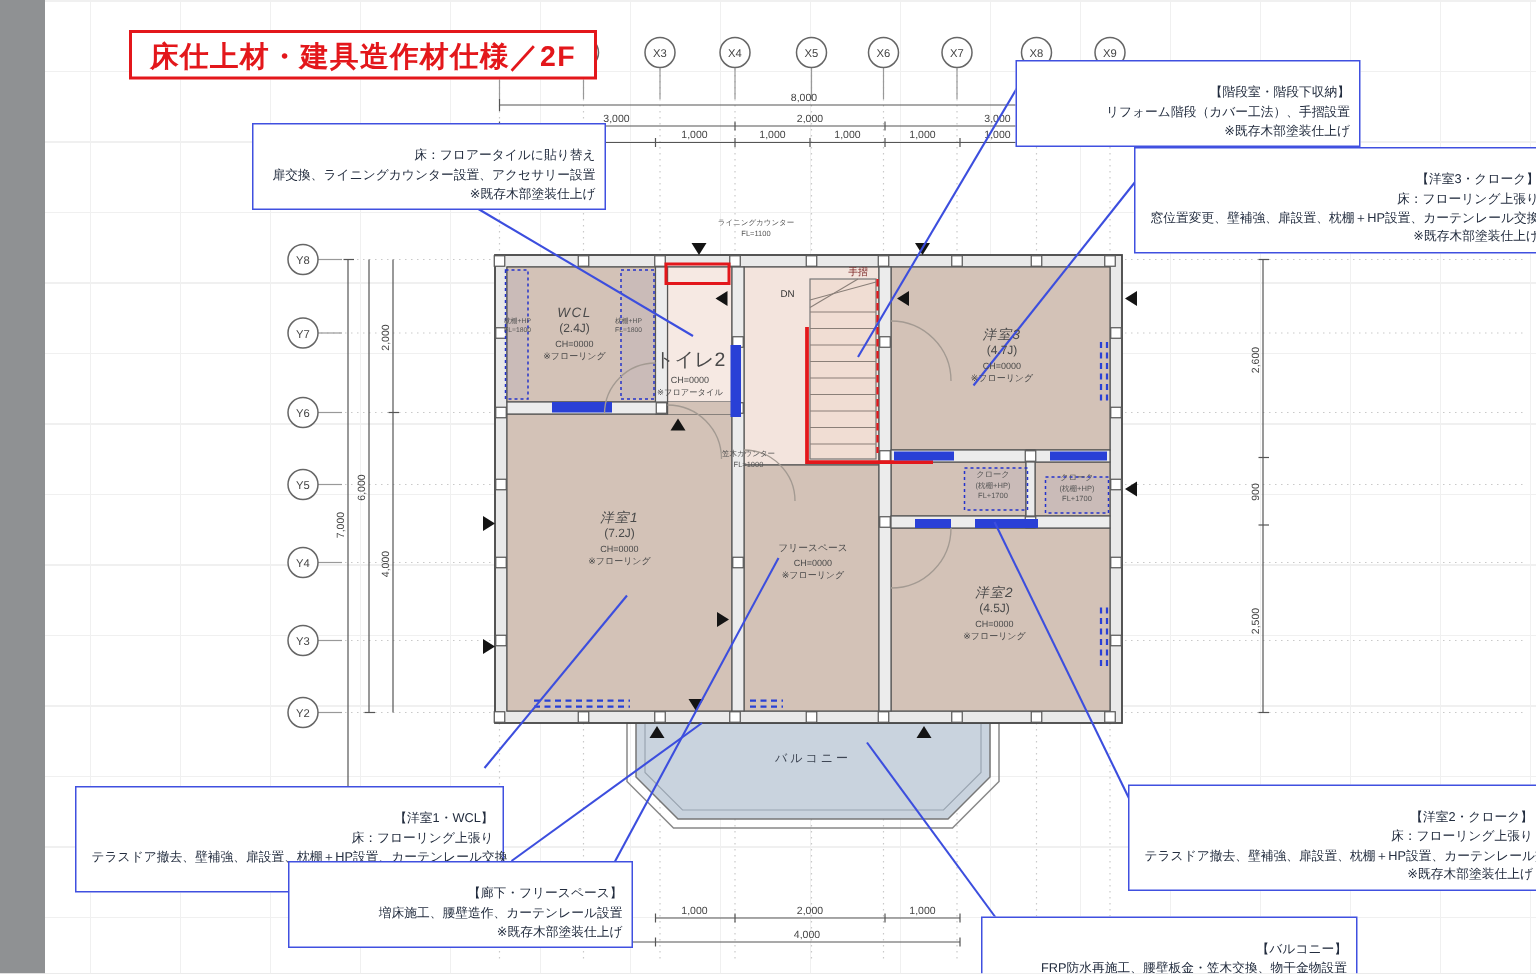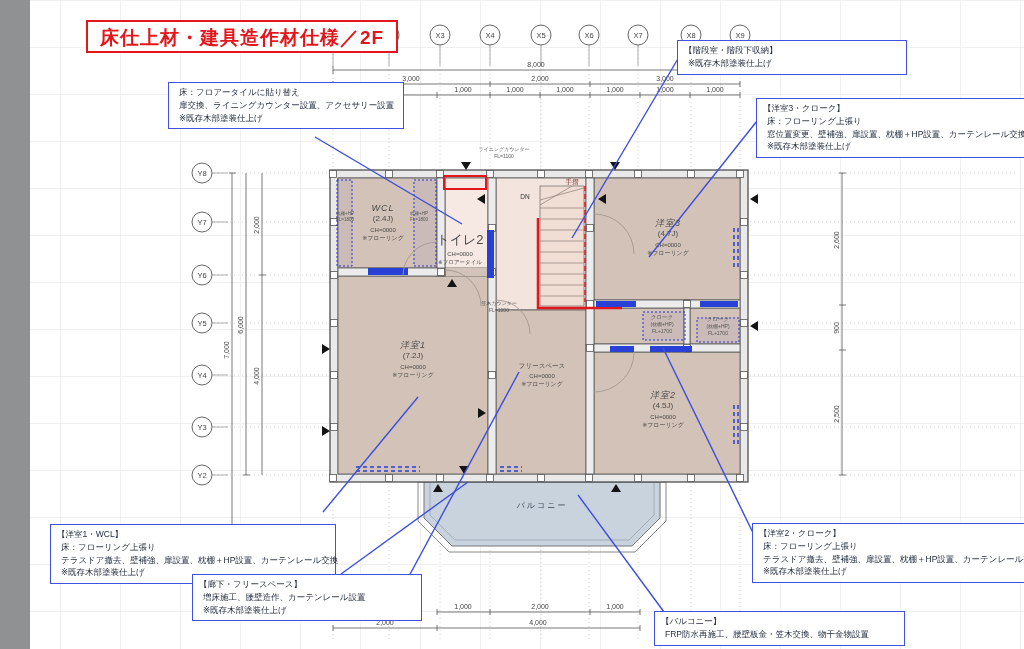--- a/index.html
+++ b/index.html
@@ -13,22 +13,22 @@
   }
   #left-strip{position:absolute;left:0;top:0;width:30px;height:649px;background:#8f9193;z-index:8;}
   #plan-svg{position:absolute;left:0;top:0;z-index:2;}
   #title-box{
     position:absolute;left:86px;top:20px;z-index:9;background:#fff;
     border:2px solid #e3171b;color:#e3171b;font-weight:bold;font-size:19px;
     letter-spacing:1px;padding:3px 12px 0;white-space:nowrap;
   }
   .callout{
     position:absolute;background:#fff;border:1.5px solid #4050e0;
-    padding:3px 6px 4px;font-size:8.5px;line-height:1.5;color:#232d3f;
-    white-space:nowrap;z-index:6;
+    padding:14px 6px 4px;font-size:8.5px;line-height:1.5;color:#232d3f;
+    white-space:nowrap;z-index:6;text-align:right;
   }
   .callout .cl{padding-left:4px;}
   .rl{position:absolute;text-align:center;color:#4a4a4a;z-index:4;line-height:1.25;}
   .rn{font-size:9px;letter-spacing:1px;font-style:italic;}
   .rs{font-size:8px;}
   .rc{font-size:6px;margin-top:3px;}
   .rf{font-size:6px;}
   .tl{position:absolute;font-size:5px;color:#555;text-align:center;z-index:4;line-height:1.3;white-space:nowrap;}
   .mono-note{font-size:6.5px;color:#333;}
   svg text{font-family:"Liberation Sans","DejaVu Sans",sans-serif;}
@@ -424,20 +424,21 @@
     <div>FL=1800</div>
   </div>
 
   <div class="callout" style="left:168px;top:82px;width:222px">
     <div class="cl">床：フロアータイルに貼り替え</div>
     <div class="cl">扉交換、ライニングカウンター設置、アクセサリー設置</div>
     <div class="cl">※既存木部塗装仕上げ</div>
   </div>
   <div class="callout" style="left:677px;top:40px;width:216px">
     <div>【階段室・階段下収納】</div>
+    <div class="cl">リフォーム階段（カバー工法）、手摺設置</div>
     <div class="cl">※既存木部塗装仕上げ</div>
   </div>
   <div class="callout" style="left:756px;top:98px;width:263px">
     <div>【洋室3・クローク】</div>
     <div class="cl">床：フローリング上張り</div>
     <div class="cl">窓位置変更、壁補強、扉設置、枕棚＋HP設置、カーテンレール交換</div>
     <div class="cl">※既存木部塗装仕上げ</div>
   </div>
   <div class="callout" style="left:50px;top:524px;width:272px">
     <div>【洋室1・WCL】</div>

